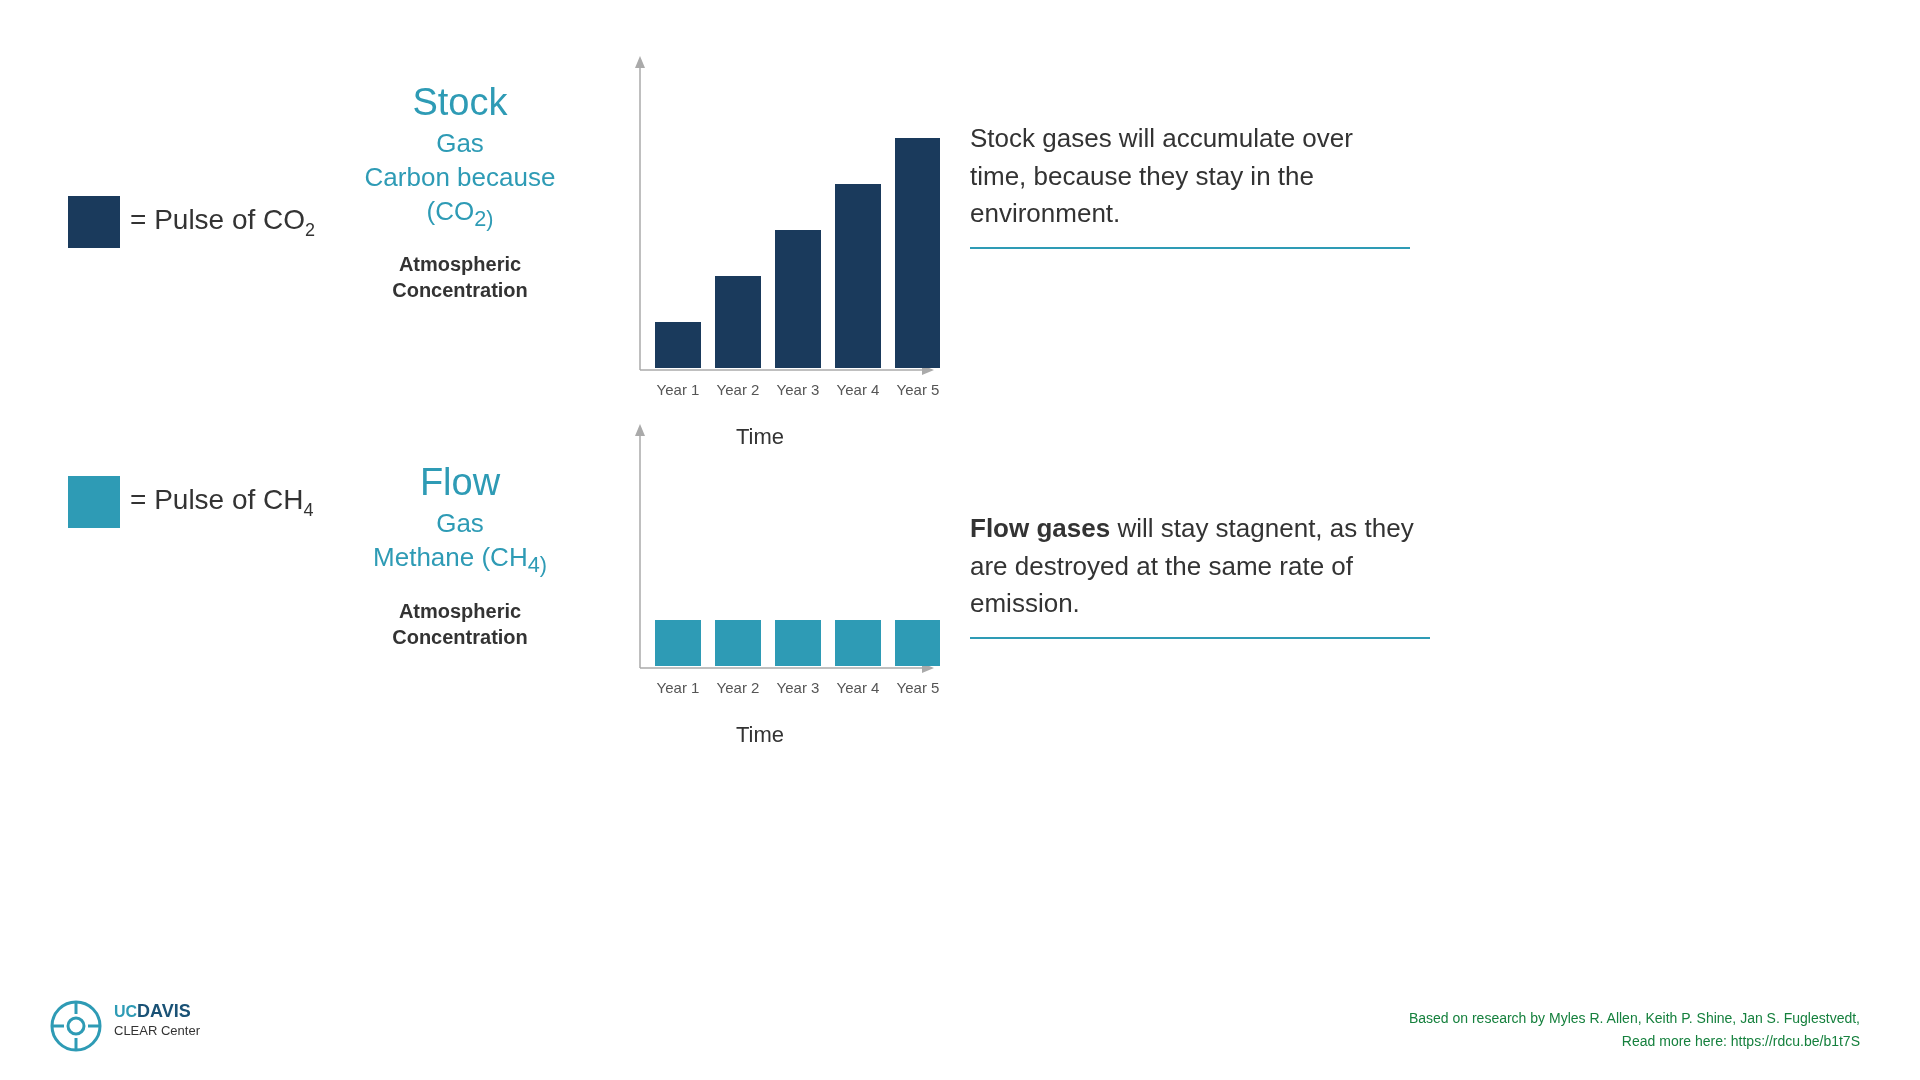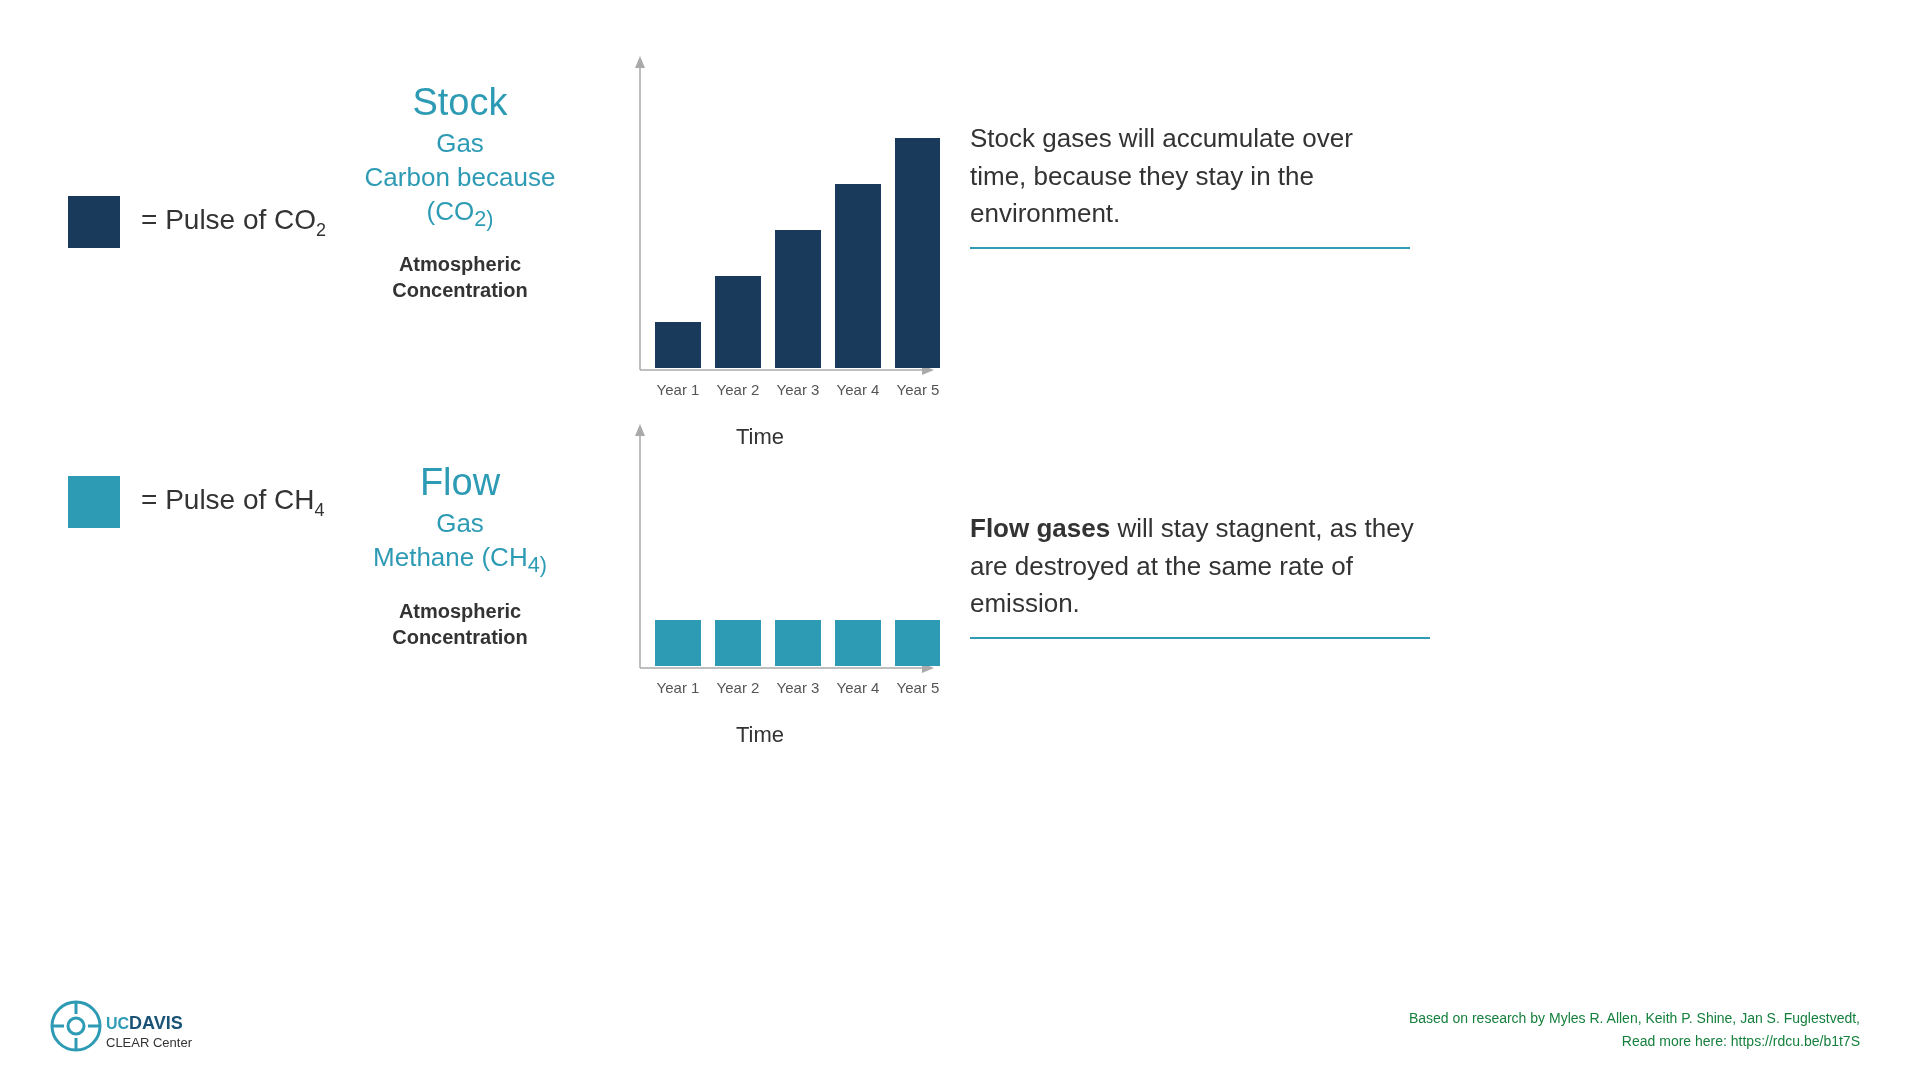--- a/index.html
+++ b/index.html
@@ -10,21 +10,21 @@
       font-family: 'Arial', sans-serif;
       overflow: hidden;
       position: relative;
     }
 
     
     .legend {
       position: absolute;
       display: flex;
       align-items: center;
-      gap: 21px;
+      gap: 10px;
     }
     .legend-box {
       width: 52px;
       height: 52px;
       flex-shrink: 0;
     }
     .legend-text {
       font-size: 28px;
       color: #333;
     }
@@ -78,22 +78,22 @@
       margin-top: 14px;
       width: 100%;
     }
 
     
     .footer-logo {
       position: absolute;
       bottom: 28px;
       left: 50px;
       display: flex;
-      align-items: flex-end;
-      gap: 4px;
+      align-items: flex-start;
+      gap: 12px;
       margin-top: 13px;
     }
     .footer-logo .logo-icon {
       width: 52px;
       height: 52px;
     }
     .footer-logo .logo-text {
       font-size: 15px;
       line-height: 1.3;
     }

